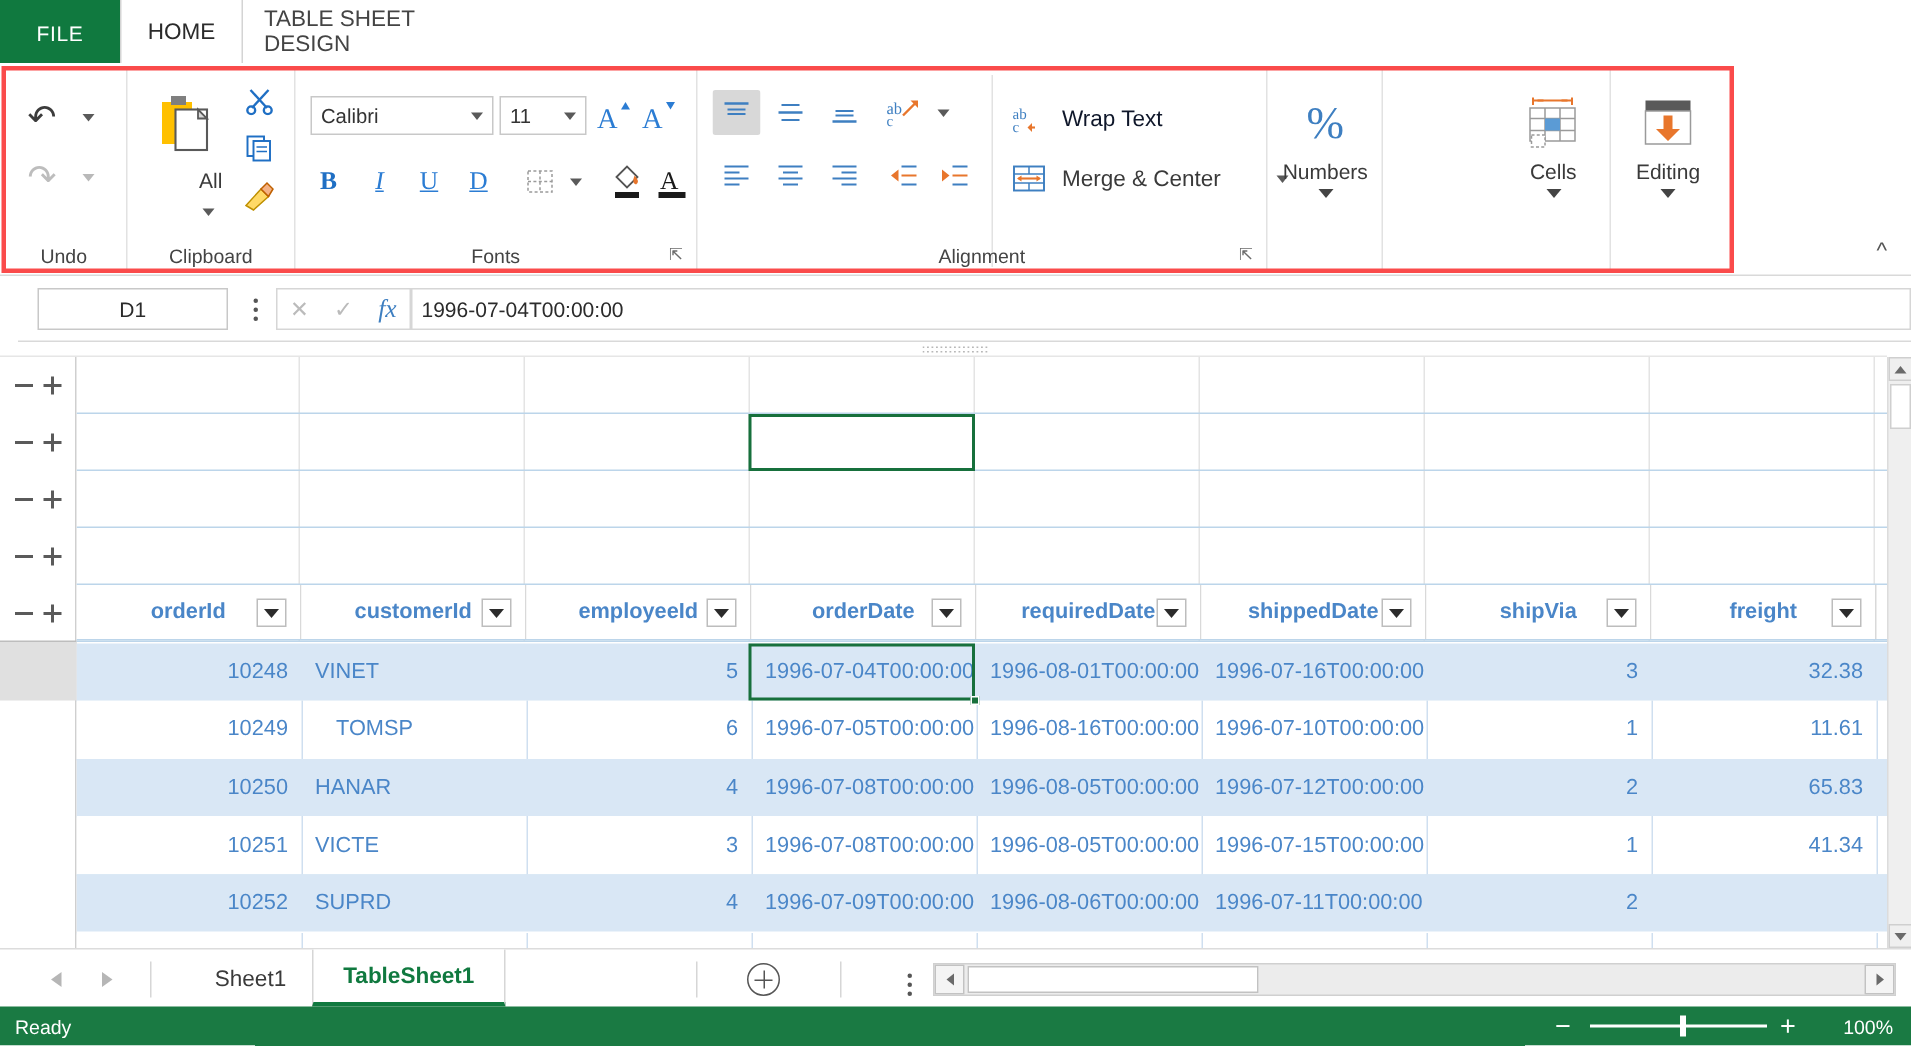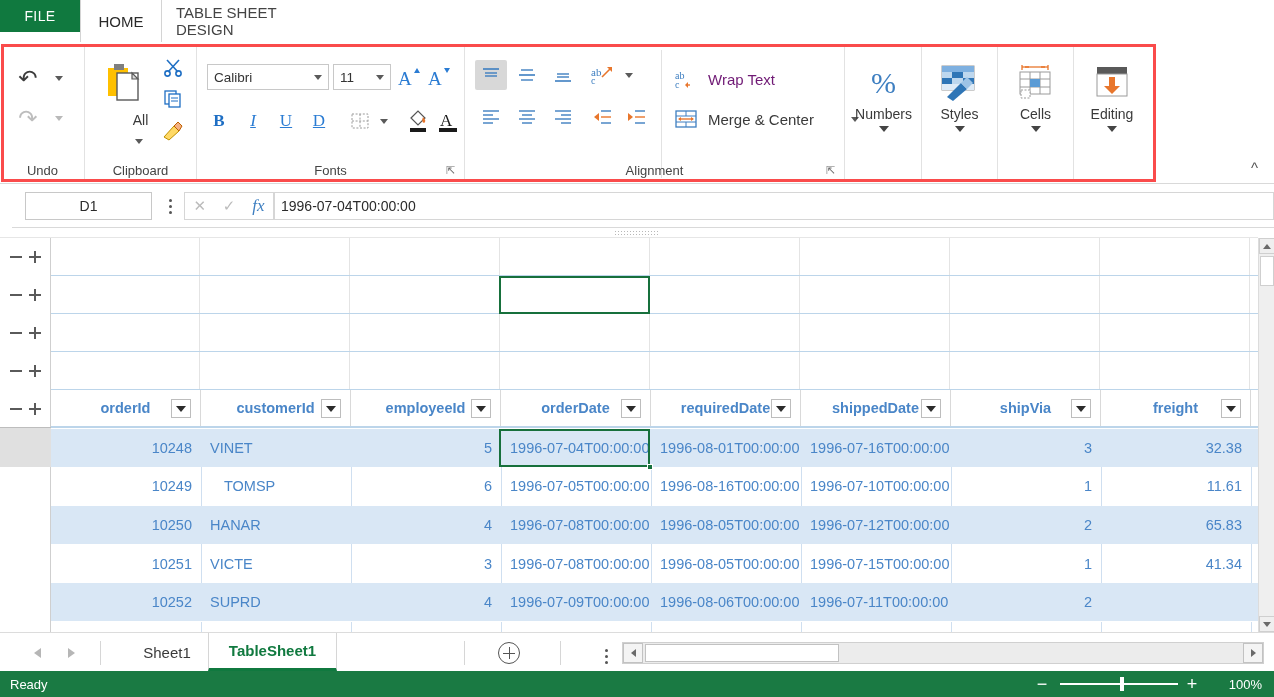--- a/index.html
+++ b/index.html
@@ -12,21 +12,21 @@
     -webkit-font-smoothing: antialiased;
   }
   #app { position: relative; width: 1274px; height: 697px; }
 
   
   .tabbar {
     position: absolute; top: 0; left: 0; width: 1274px; height: 42px;
     background: #ffffff;
   }
   .tab-file {
-    position: absolute; left: 0; top: 0; width: 80px; height: 32px;
+    position: absolute; left: 0; top: 0; width: 80px; height: 44px;
     background: #10793f; color: #ffffff;
     font-size: 14px; letter-spacing: .4px;
     display: flex; align-items: center; justify-content: center;
     cursor: pointer;
   }
   .tab {
     position: absolute; top: 0; height: 42px;
     display: flex; align-items: center; justify-content: center;
     font-size: 15px; color: #444444; cursor: pointer; padding: 0 14px;
   }
@@ -528,58 +528,37 @@
         <span class="caret"></span>
       </div>
 
       <div class="rb" style="left:204px;top:18px;width:150px;height:34px;justify-content:flex-start;">
         <svg width="24" height="22" viewBox="0 0 24 22" style="margin-left:4px;">
           <text x="1" y="11" font-size="10" fill="#3e7fc1" font-family="Liberation Serif, serif">ab</text>
           <text x="1" y="20" font-size="10" fill="#3e7fc1" font-family="Liberation Serif, serif">c</text>
           <path d="M12 17 L16 17" stroke="#e8762c" stroke-width="1.4"></path>
           <path d="M14 14 L11 17 L14 20 Z" fill="#e8762c"></path>
         </svg>
-        <span style="margin-left:10px;font-size:15px;color:#701a75;">Wrap Text</span>
+        <span style="margin-left:10px;font-size:15px;color:#0f172a;">Wrap Text</span>
       </div>
 
       <div class="grp-label">Alignment</div>
       <div class="dlg-launcher">⇱</div>
     </div>
 
     <div class="bgrp" id="grp-num">
       <div class="bico">
         <span style="font-size:30px;color:#3e7fc1;font-family:'Liberation Serif',serif;">%</span>
       </div>
       <div class="blab">Numbers</div>
       <div class="bcar">
         <span class="caret lg"></span>
       </div>
     </div>
 
-    <div class="bgrp" id="grp-sty">
-      <div class="bico">
-        <svg width="42" height="38" viewBox="0 0 42 38">
-          <rect x="3" y="2" width="32" height="24" fill="#ffffff" stroke="#9a9a9a" stroke-width="1"></rect>
-          <rect x="3" y="2" width="32" height="6" fill="#7eb0e0"></rect>
-          <rect x="3" y="8" width="10" height="6" fill="#bdd7ee"></rect>
-          <rect x="13" y="8" width="11" height="6" fill="#2e75b6"></rect>
-          <rect x="24" y="8" width="11" height="6" fill="#bdd7ee"></rect>
-          <rect x="3" y="14" width="10" height="6" fill="#2e75b6"></rect>
-          <rect x="13" y="14" width="11" height="6" fill="#bdd7ee"></rect>
-          <rect x="24" y="14" width="11" height="6" fill="#2e75b6"></rect>
-          <rect x="3" y="20" width="32" height="6" fill="#deebf7"></rect>
-          <path d="M8 33 L22 19 L28 25 L14 37 Z" fill="#2e75b6"></path>
-          <path d="M22 19 L28 13 L34 19 L28 25 Z" fill="#9dc3e6"></path>
-        </svg>
-      </div>
-      <div class="blab">Styles</div>
-      <div class="bcar">
-        <span class="caret lg"></span>
-      </div>
-    </div>
 
     <div class="bgrp" id="grp-edi">
       <div class="bico">
         <svg width="40" height="38" viewBox="0 0 40 38">
           <rect x="5" y="3" width="30" height="7" fill="#595959"></rect>
           <rect x="5" y="10" width="30" height="22" fill="#ffffff" stroke="#9a9a9a" stroke-width="1"></rect>
           <path d="M17 13 L23 13 L23 22 L28 22 L20 30 L12 22 L17 22 Z" fill="#e8762c"></path>
         </svg>
       </div>
       <div class="blab">Editing</div>

